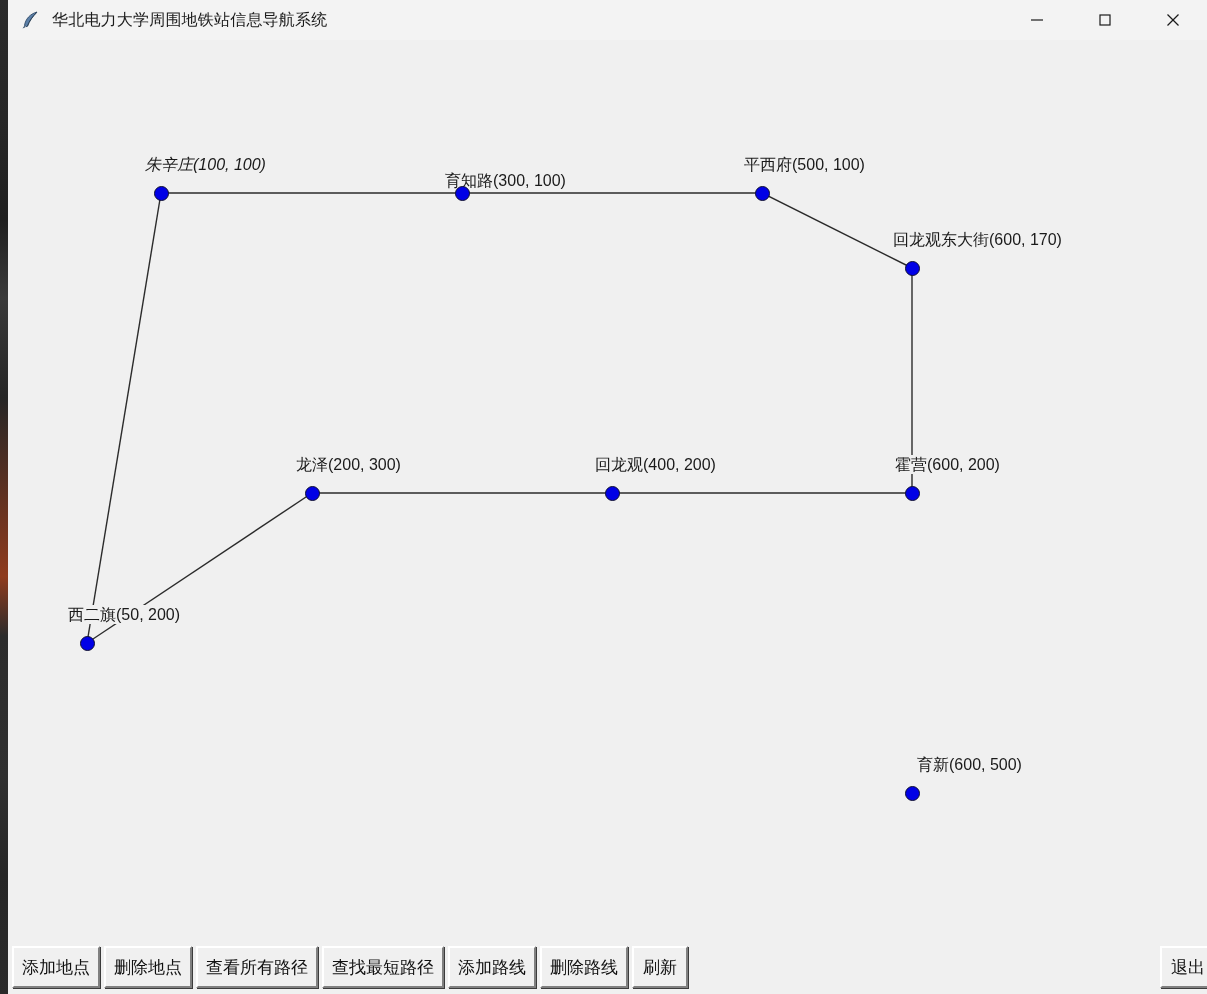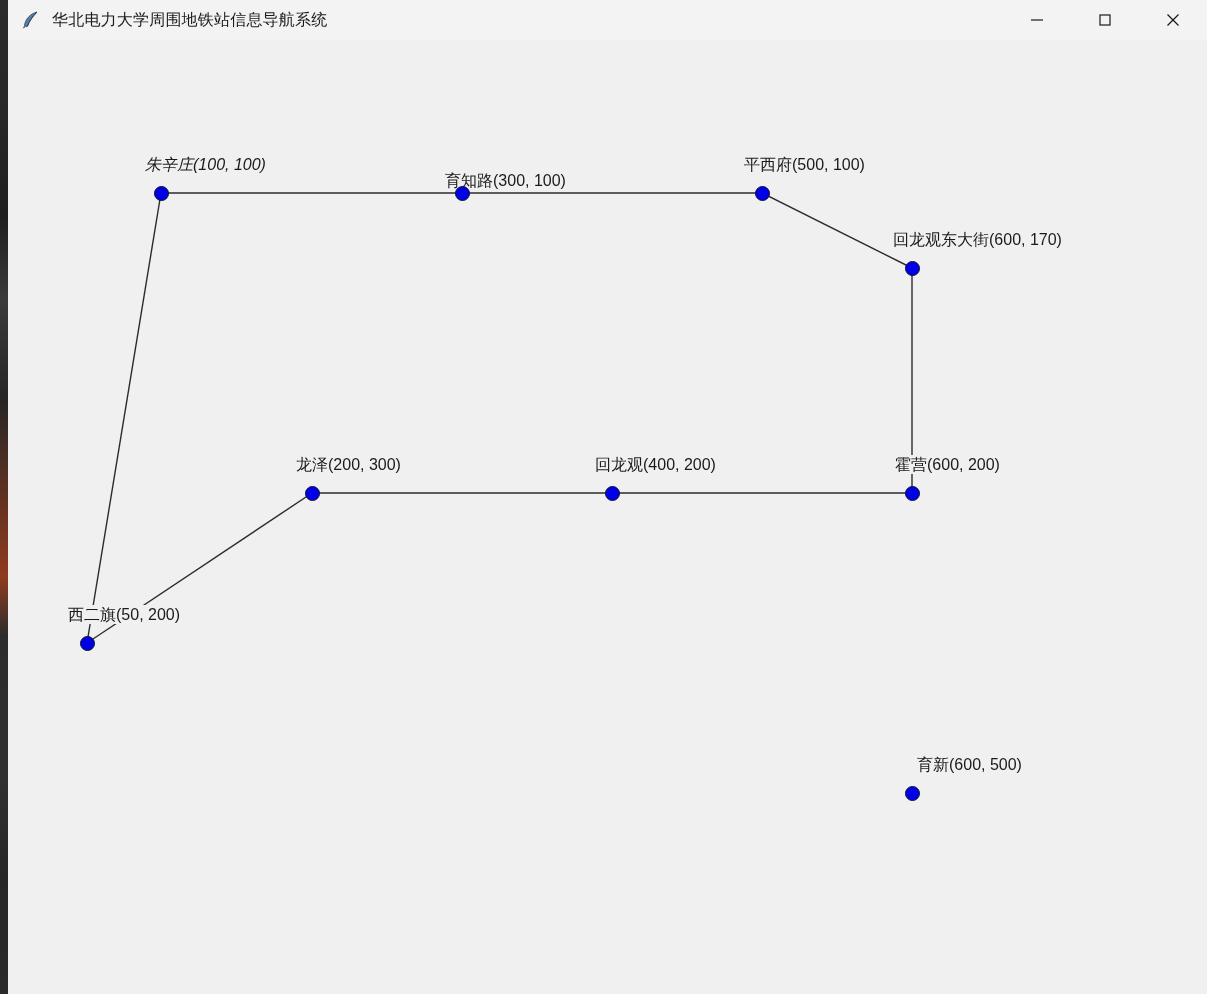--- a/index.html
+++ b/index.html
@@ -190,14 +190,24 @@
         <div class="node-dot" title="平西府(500, 100)" style="left: 747px; top: 146px; background: rgb(0, 0, 230); border-color: rgb(16, 16, 48);"></div>
         <div class="node-dot" title="回龙观东大街(600, 150)" style="left: 897px; top: 221px; background: rgb(0, 0, 230); border-color: rgb(16, 16, 48);"></div>
         <div class="node-dot" title="龙泽(200, 300)" style="left: 297px; top: 446px; background: rgb(0, 0, 230); border-color: rgb(16, 16, 48);"></div>
         <div class="node-dot" title="回龙观(400, 300)" style="left: 597px; top: 446px; background: rgb(0, 0, 230); border-color: rgb(16, 16, 48);"></div>
         <div class="node-dot" title="霍营(600, 300)" style="left: 897px; top: 446px; background: rgb(0, 0, 230); border-color: rgb(16, 16, 48);"></div>
         <div class="node-dot" title="西二旗(50, 400)" style="left: 72px; top: 596px; background: rgb(0, 0, 230); border-color: rgb(16, 16, 48);"></div>
         <div class="node-dot" title="育新(600, 500)" style="left: 897px; top: 746px; background: rgb(0, 0, 230); border-color: rgb(16, 16, 48);"></div>
       </div>
   </div>
 
+  <div id="button-bar">
+      <div class="tk-button" style="left: 4px; width: 88px;">添加地点</div>
+      <div class="tk-button" style="left: 96px; width: 88px;">删除地点</div>
+      <div class="tk-button" style="left: 188px; width: 122px;">查看所有路径</div>
+      <div class="tk-button" style="left: 314px; width: 122px;">查找最短路径</div>
+      <div class="tk-button" style="left: 440px; width: 88px;">添加路线</div>
+      <div class="tk-button" style="left: 532px; width: 88px;">删除路线</div>
+      <div class="tk-button" style="left: 624px; width: 56px;">刷新</div>
+      <div class="tk-button" style="left: 1152px; width: 56px;">退出</div>
+    </div>
 
 </div>
 
 </body></html>

